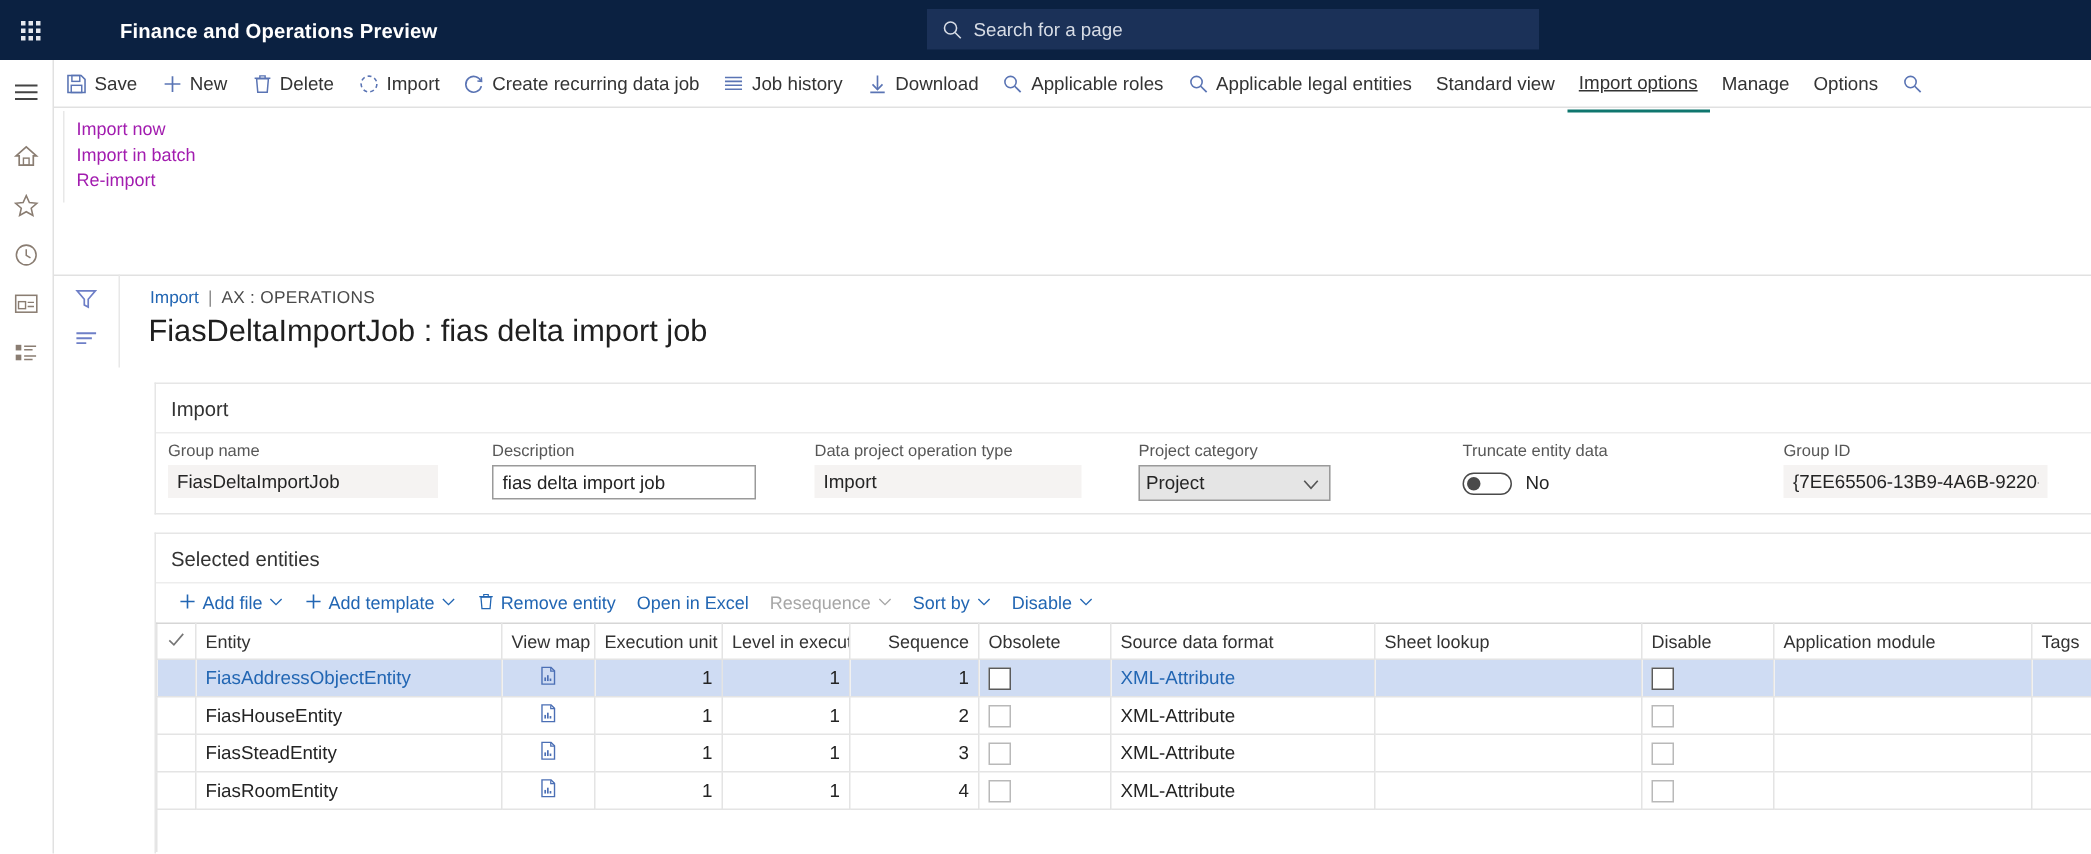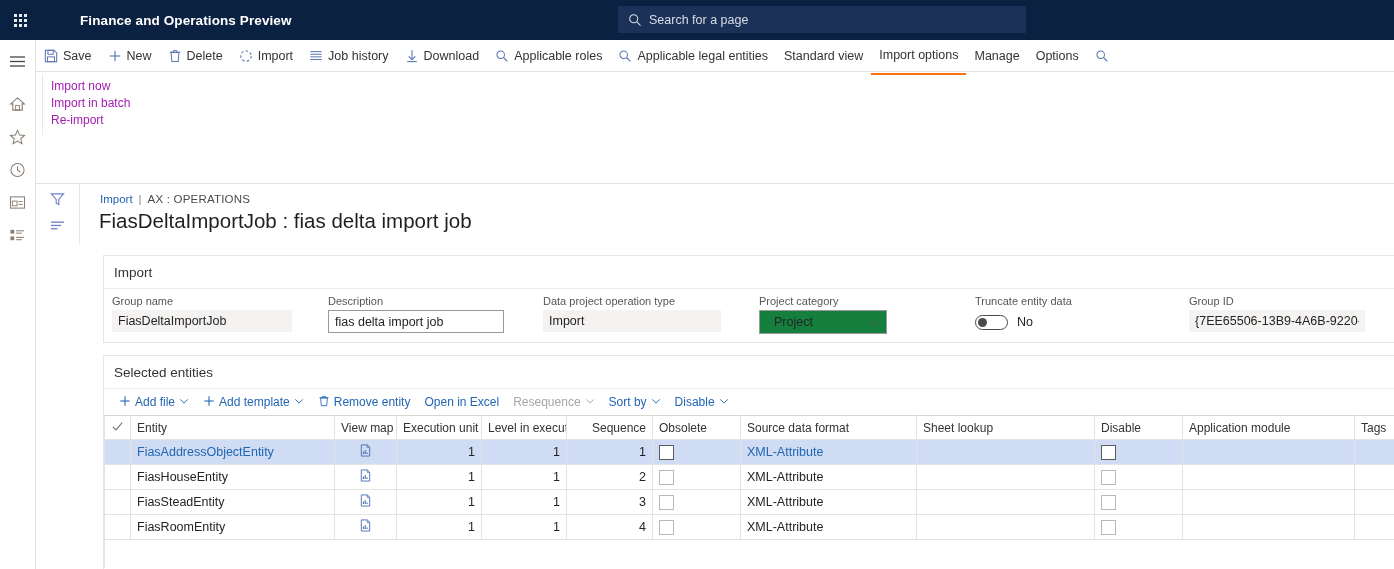--- a/index.html
+++ b/index.html
@@ -65,22 +65,22 @@
     display: flex; align-items: center;
   }
   .cmd {
     display: flex; align-items: center; gap: 5px;
     height: 31px; padding: 0 8px;
     font-size: 12.5px; color: #333; cursor: pointer;
     white-space: nowrap;
   }
   .cmd .ico { display: flex; align-items: center; color: #5a74b4; }
   .cmd.active {
-    border-bottom: 2px solid #f97316;
-    height: 39px; align-items: center;
+    border-bottom: 2px solid #0f766e;
+    height: 39px; align-items: center; text-decoration: underline;
   }
   .cmd.plain { color: #333; }
 
   
   #menu {
     position: absolute; left: 42px; top: 74px;
     width: 180px; background: #ffffff;
     border-left: 1px solid #e8e8e8;
     padding: 4px 0 6px 0;
     z-index: 30;
@@ -139,22 +139,22 @@
     padding: 0 6px; font-size: 12.5px; color: #242424;
     font-family: "Liberation Sans", sans-serif;
   }
   .fld input.edit {
     border: 1px solid #9a9a9a; background: #fff; height: 23px; width: 176px;
     padding: 0 6px; font-size: 12.5px; color: #242424;
     font-family: "Liberation Sans", sans-serif;
   }
   .fld .selwrap {
     position: relative; width: 128px; height: 24px;
-    border: 1px solid #9a9a9a; background: #15803d;
-    display: flex; align-items: center; padding: 0 14px;
+    border: 1px solid #9a9a9a; background: #e5e5e5;
+    display: flex; align-items: center; padding: 0 4px;
     font-size: 12.5px; color: #242424; cursor: pointer;
   }
   .fld .selwrap .chev { position: absolute; right: 6px; top: 6px; }
   .toggle {
     display: flex; align-items: center; gap: 9px; height: 24px;
   }
   .toggle .sw {
     width: 33px; height: 15px; border-radius: 9px;
     border: 1px solid #4a4a4a; background: #fff;
     position: relative; cursor: pointer;
@@ -334,20 +334,29 @@
 
   <div class="cmd">
     <span class="ico">
       <svg width="14" height="14" viewBox="0 0 16 16">
           <circle cx="8" cy="8" r="6" fill="none" stroke="#5a74b4" stroke-width="1.2" stroke-dasharray="3 2.4"></circle>
         </svg>
     </span>
     <span>Import</span>
   </div>
 
+  <div class="cmd">
+    <span class="ico">
+      <svg width="14" height="14" viewBox="0 0 16 16">
+          <path d="M13.4 6.2 A6 6 0 1 0 13.6 9.6" fill="none" stroke="#5a74b4" stroke-width="1.25"></path>
+          <path d="M10.6 5.8 L13.8 6.1 L13.6 2.9" fill="none" stroke="#5a74b4" stroke-width="1.15"></path>
+        </svg>
+    </span>
+    <span>Create recurring data job</span>
+  </div>
 
   <div class="cmd">
     <span class="ico">
       <svg width="14" height="14" viewBox="0 0 16 16">
           <g stroke="#5a74b4" stroke-width="1.15">
             <line x1="1.5" y1="3" x2="14.5" y2="3"></line>
             <line x1="1.5" y1="6" x2="14.5" y2="6"></line>
             <line x1="1.5" y1="9" x2="14.5" y2="9"></line>
             <line x1="1.5" y1="12" x2="14.5" y2="12"></line>
           </g>

